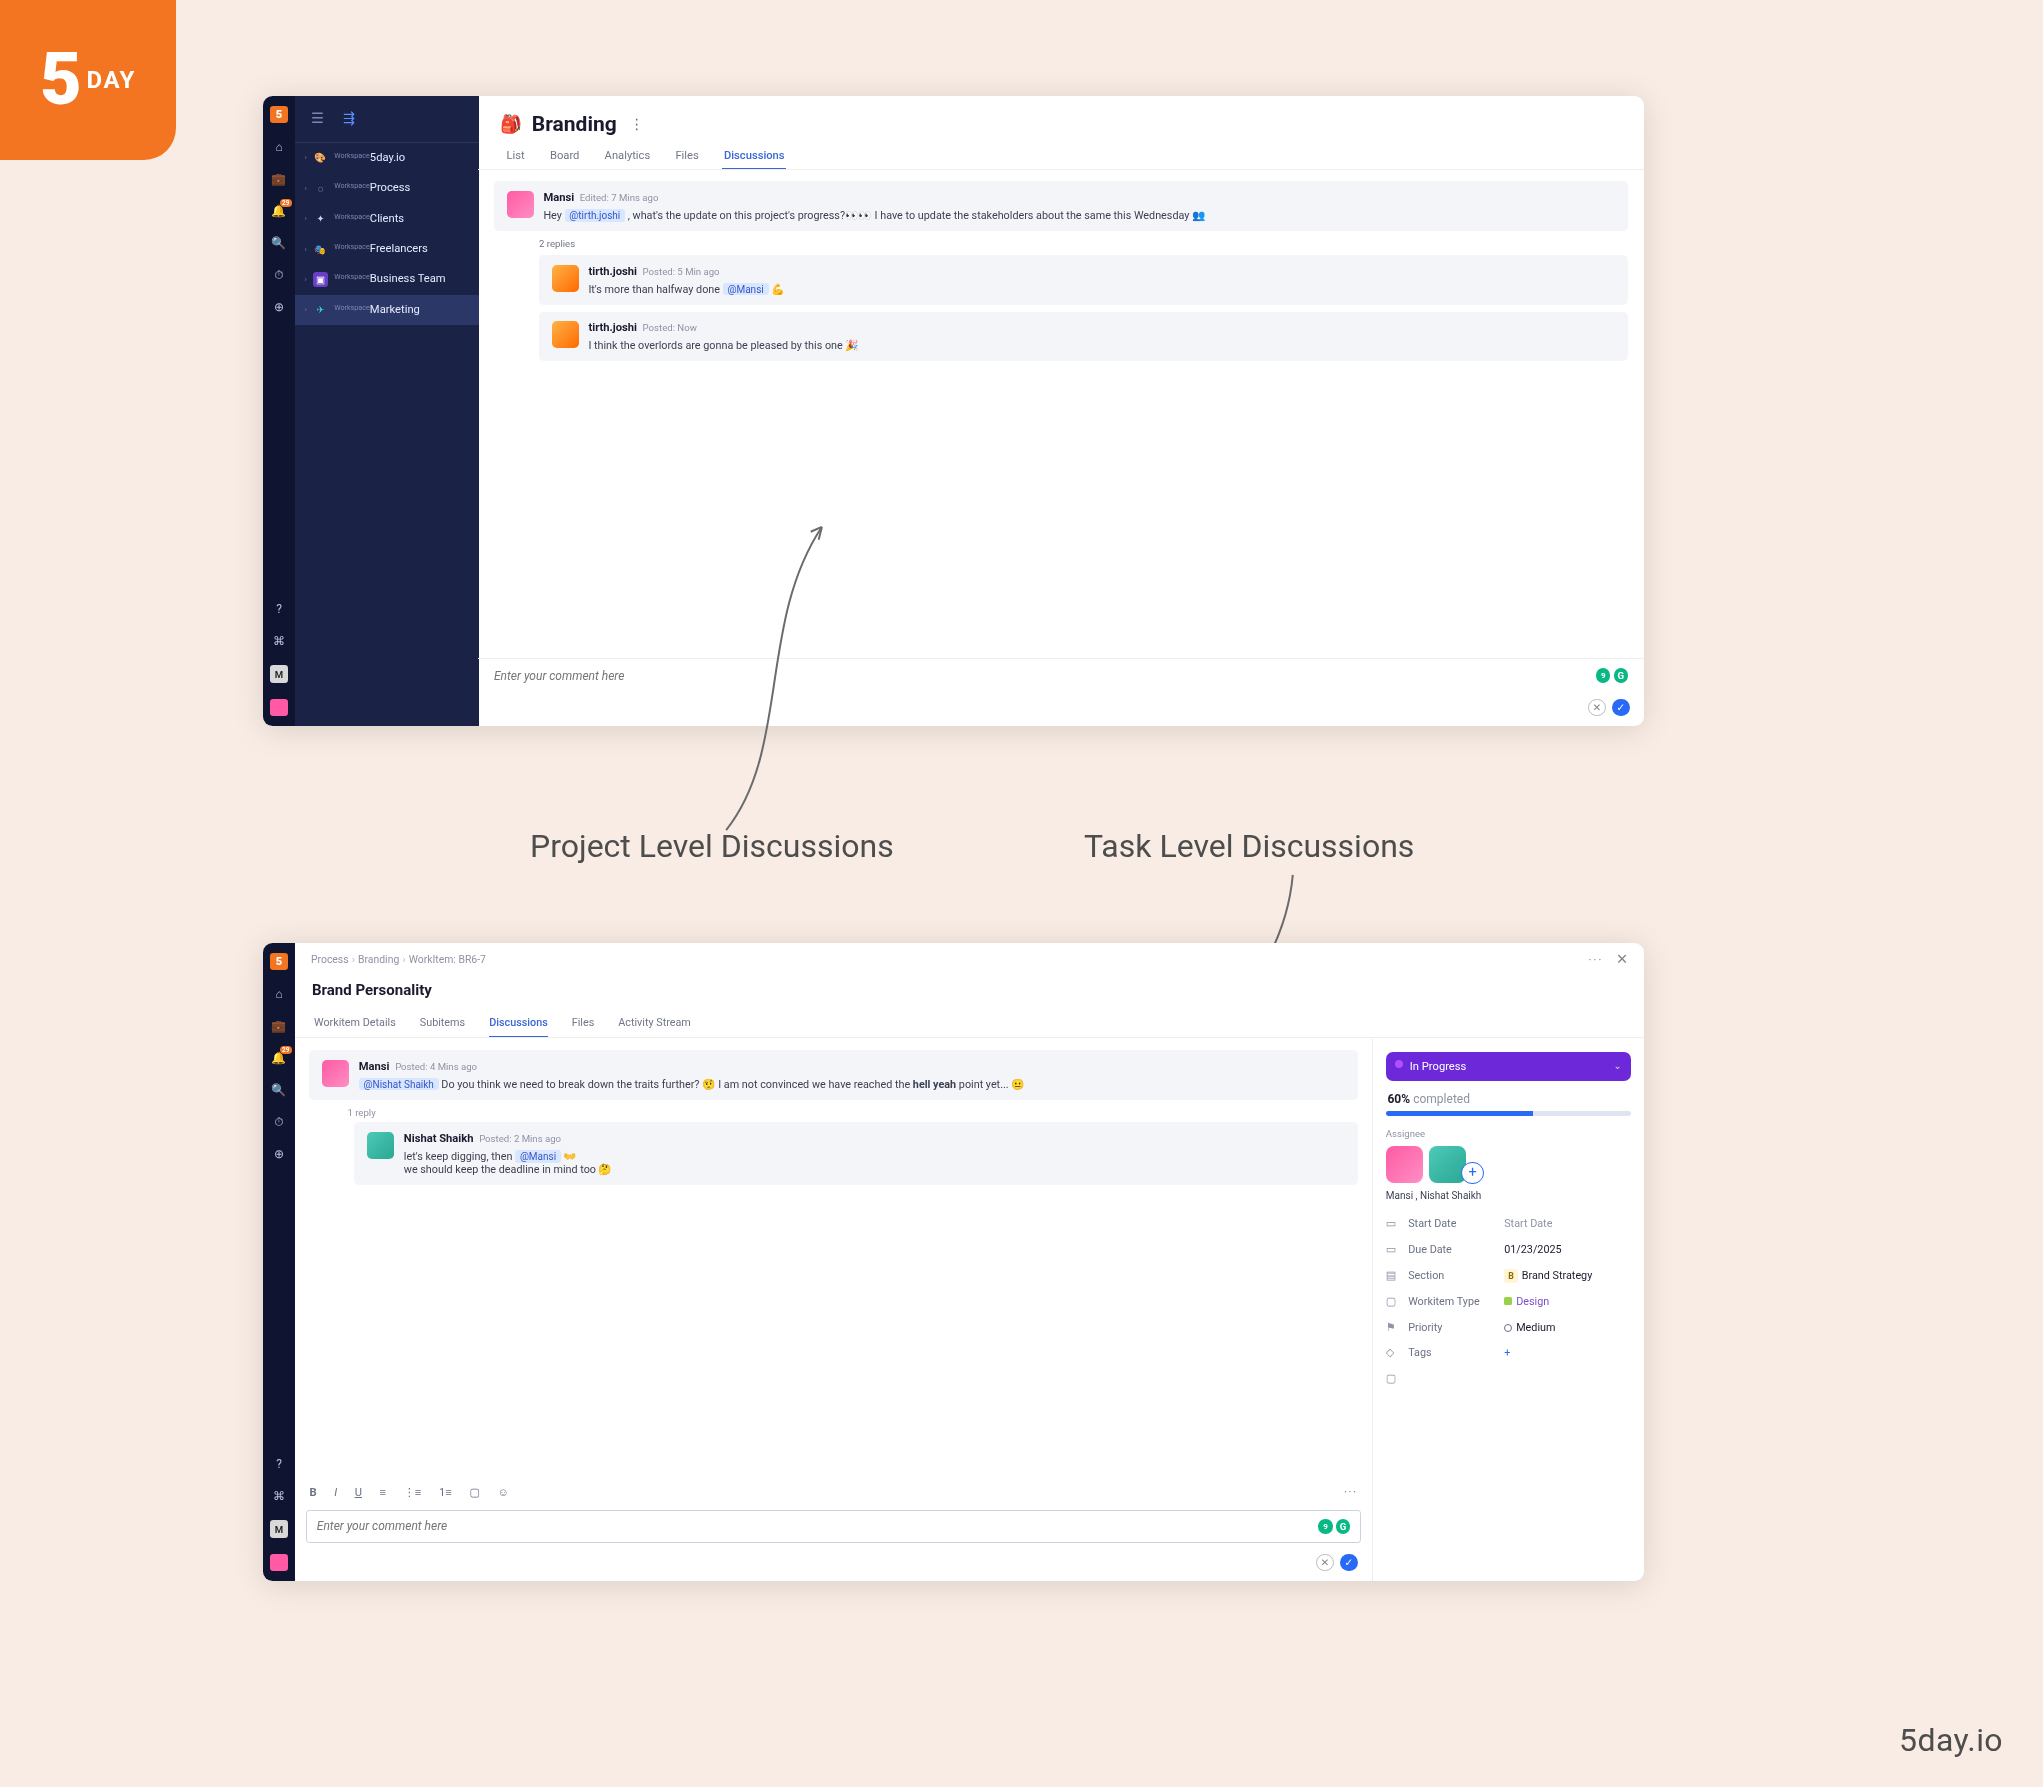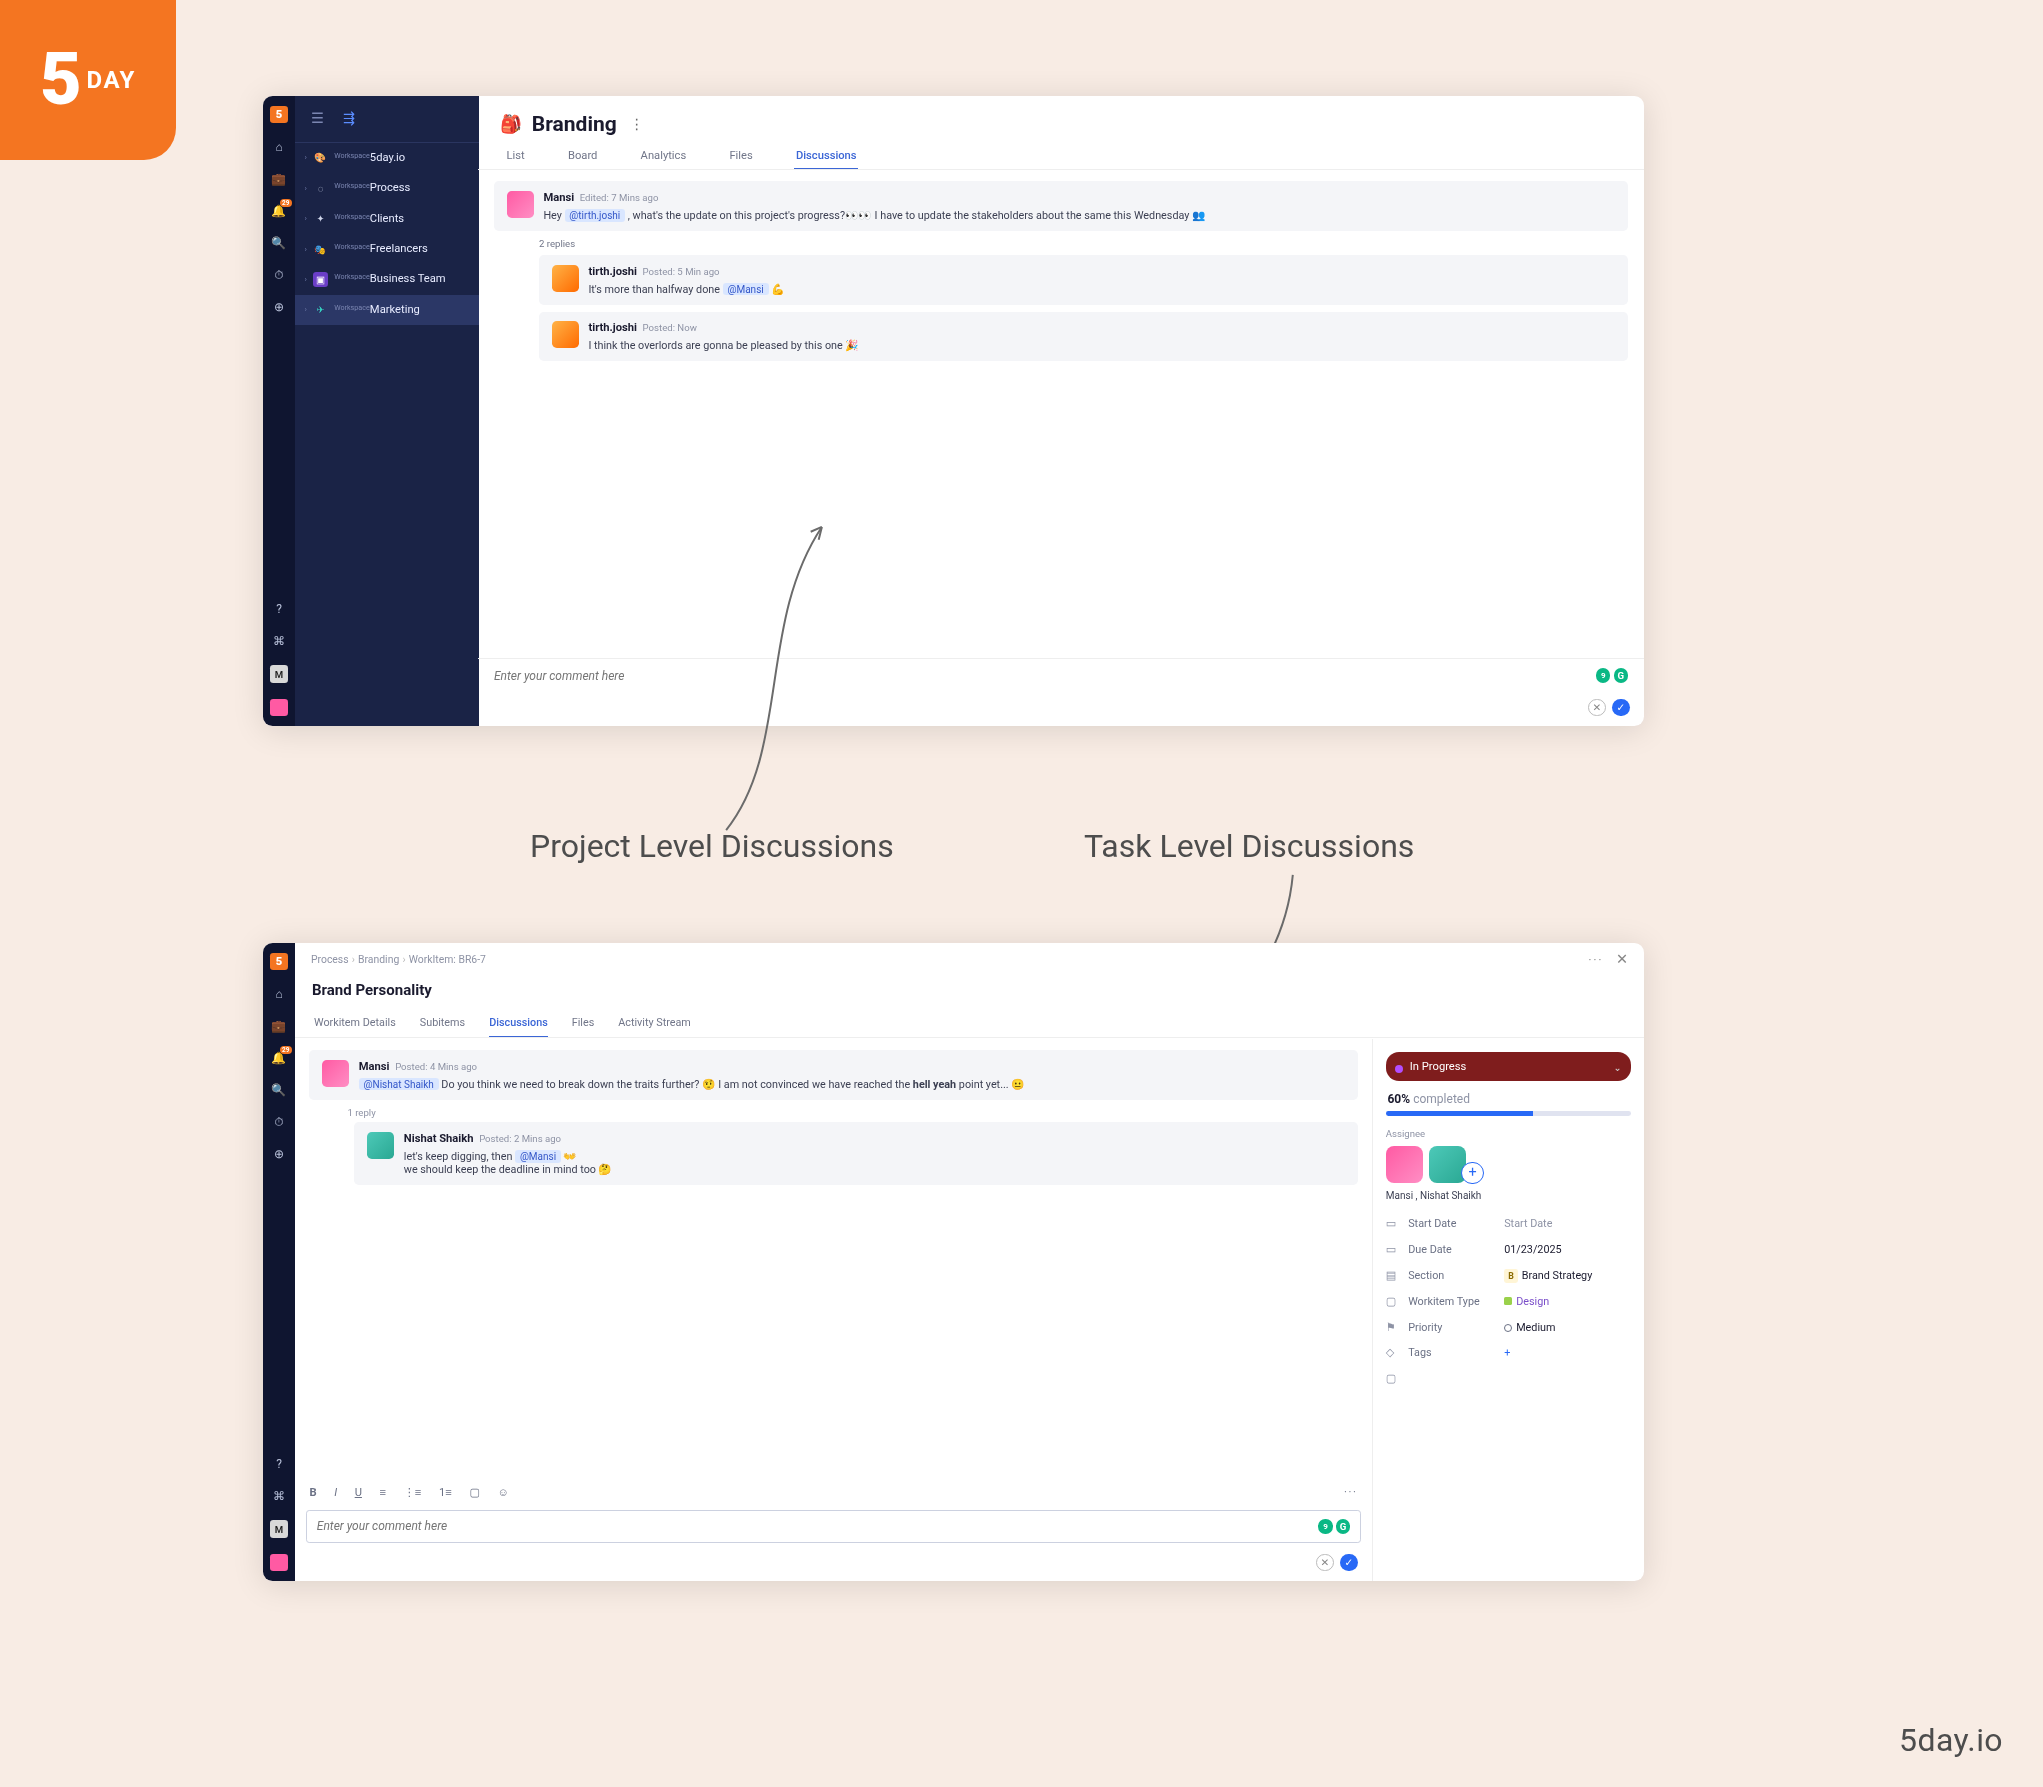--- a/index.html
+++ b/index.html
@@ -32,21 +32,21 @@
 .ws-item .dot{width:14.4px;height:14.4px;border-radius:3.2px;font-size:9.6px;display:flex;align-items:center;justify-content:center}
 .ws-item .lbls{display:flex;flex-direction:row;line-height:1.1}
 .ws-item .lbls .sup{font-size:7.2px;color:#7b86b1}
 .ws-item .lbls .name{font-size:11.2px;color:#e7ebff}
 .ws-item.selected{background:#2b3766}
 .main-area{position:absolute;top:0;left:215px;right:0;height:100%;display:flex;flex-direction:column}
 .page-head{padding:16px 22.3px 0;display:flex;align-items:center;gap:9.6px}
 .page-head .picon{font-size:17.6px}
 .page-head h1{font-size:21px;font-weight:700;color:#1a1a2e}
 .page-head .dots{font-size:14.4px;color:#666;margin-left:3.2px}
-.tabs{display:flex;gap:40px;padding:6.4px 27px 0;border-bottom:0.8px solid #eee;font-size:11.2px;color:#717689}
+.tabs{display:flex;gap:22px;padding:6.4px 27px 0;border-bottom:0.8px solid #eee;font-size:11.2px;color:#717689}
 .tabs .t{padding:6.4px 1.6px}
 .tabs .t.active{color:#3b66d6;border-bottom:1.6px solid #3b66d6;font-weight:500}
 .thread{padding:11.2px 16px 0;flex:1;overflow:auto}
 .msg{display:flex;gap:9.6px;background:#f4f5f8;border-radius:4.8px;padding:9.6px 12.8px;margin-bottom:6.4px}
 .msg.reply{margin-left:45px}
 .avatar{width:27px;height:27px;border-radius:4.8px;flex-shrink:0}
 .av-pink{background:linear-gradient(135deg,#ff5aa3,#ff8ec4)}
 .av-orange{background:linear-gradient(135deg,#ffb347,#ff6a00)}
 .av-teal{background:linear-gradient(135deg,#4dc9b8,#2aa893)}
 .msg .body{flex:1}
@@ -78,21 +78,21 @@
 .tabs2 .t{padding:6.4px 0}
 .tabs2 .t.active{color:#3b66d6;border-bottom:1.6px solid #3b66d6;font-weight:500}
 .body2{position:absolute;top:96px;left:32px;bottom:0;right:0;display:flex}
 .disc-col{flex:1;display:flex;flex-direction:column;border-right:0.8px solid #eee}
 .disc-scroll{flex:1;padding:11.2px 14.4px 0}
 .toolbar{display:flex;gap:17.6px;padding:6.4px 14.4px;color:#6b7185;font-size:11.2px;align-items:center}
 .toolbar .sp{flex:1}
 .compose-box{margin:4.8px 11.2px;border:0.8px solid #ccd1e0;border-radius:3.2px;padding:8px 9.6px;display:flex;align-items:center}
 .compose-box input{flex:1;border:none;outline:none;font-size:12px;font-style:italic;color:#9aa0b4}
 .side-col{width:271px;padding:12.8px}
-.status-pill{background:#7f1d1d;color:#fff;border-radius:13px;padding:8px 9.6px;display:flex;align-items:flex-end;gap:6.4px;font-size:11.2px}
+.status-pill{background:#6d28d9;color:#fff;border-radius:7px;padding:8px 9.6px;display:flex;align-items:flex-start;gap:6.4px;font-size:11.2px}
 .status-pill .sd{width:8px;height:8px;border-radius:50%;background:#b34dff}
 .status-pill .sp{flex:1}
 .status-pill .cv{font-size:9.6px;color:#ccc}
 .prog{margin:11.2px 1.6px 3.2px;font-size:12px;color:#1a1a2e}
 .prog b{font-weight:700}
 .prog span{color:#8e93a5;margin-left:3.2px}
 .bar{height:4.8px;background:#e0e3f0;border-radius:2.4px;overflow:hidden;margin:4.8px 0 12.8px}
 .bar .fill{height:100%;width:60%;background:#2869f6}
 .sec-lbl{font-size:9.6px;color:#8e93a5;margin:6.4px 0 6.4px}
 .assignees{display:flex;gap:6.4px;align-items:center;margin-bottom:6.4px}

